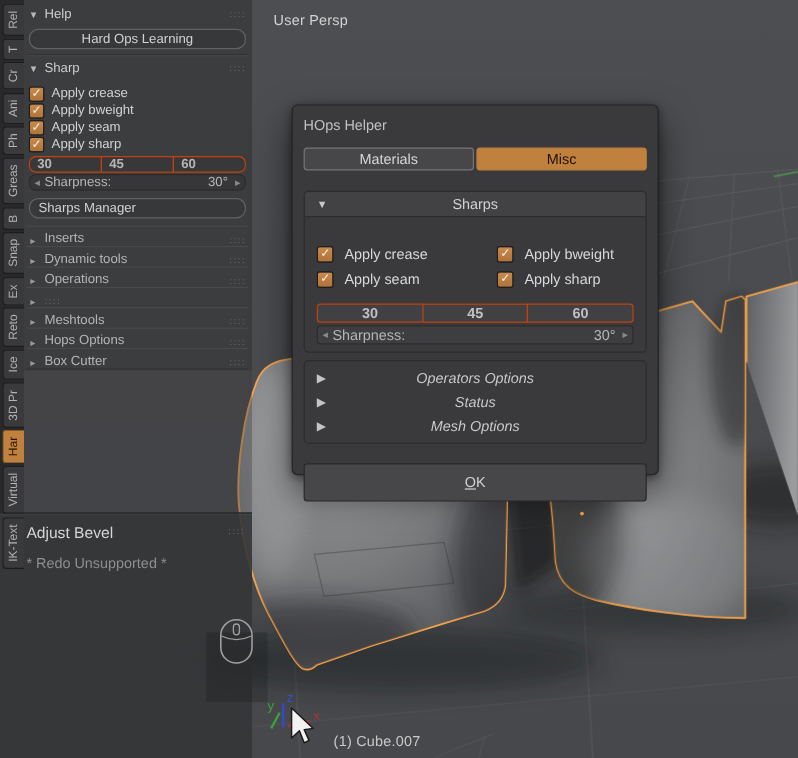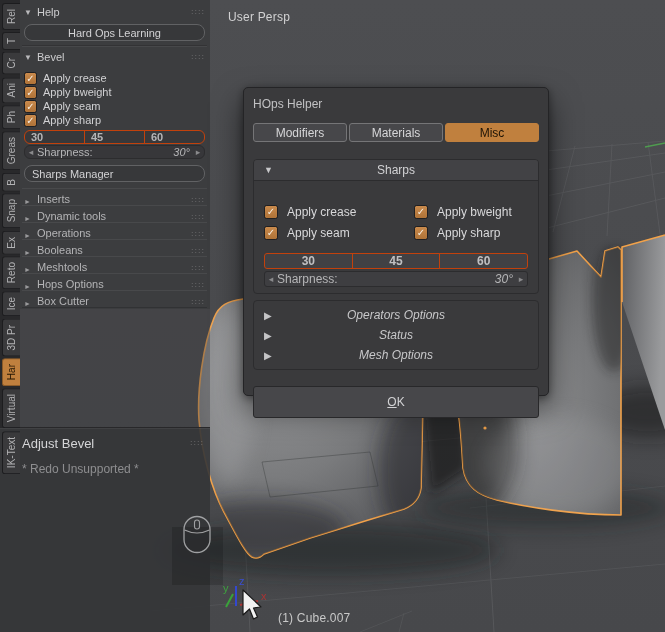--- a/index.html
+++ b/index.html
@@ -69,21 +69,21 @@
   }
   .presets .cell:first-child{border-radius:6px 0 0 6px;}
   .presets .cell:last-child{border-radius:0 6px 6px 0;margin-right:0;}
   .slider{
     display:flex;align-items:center;height:14px;margin:1px 2px 0 2px;
     background:#37373a;border:1px solid #2c2c2e;border-radius:6px;
     font-size:11px;color:#b5b5b7;cursor:ew-resize;
   }
   .slider .arr{width:12px;text-align:center;color:#8a8a8c;font-size:9px;}
   .slider .slabel{flex:1;}
-  .slider .sval{text-align:right;padding-right:2px;font-style:italic;}
+  .slider .sval{text-align:right;padding-right:2px;}
   .closed-list{margin-top:6px;border-bottom:1px solid #313234;}
   .crow{
     display:flex;align-items:flex-end;height:17px;border-top:1px solid #48494b;
     padding:0 2px;cursor:pointer;
   }
   .crow .tri{width:13px;font-size:7px;color:#9a9a9c;}
   .crow .ptitle{flex:1;font-size:11px;color:#b4b4b6;}
   
   .adjust-head{display:flex;align-items:center;height:18px;}
   .adjust-head .tri{width:16px;font-size:9px;color:#c6c6c8;}
@@ -267,21 +267,21 @@
   <div class="shelf-upper">
     <div class="phead">
       <span class="tri">▼</span>
       <span class="ptitle">Help</span>
       <span class="grip">::::</span>
     </div>
     <div class="shelf-btn">Hard Ops Learning</div>
     <hr class="sep">
     <div class="phead">
       <span class="tri">▼</span>
-      <span class="ptitle">Bevel</span>
+      <span class="ptitle">Sharp</span>
       <span class="grip">::::</span>
     </div>
     <div style="margin-top:6px;">
       <div class="cbrow">
         <span class="cb">✓</span>
         <span class="cblabel">Apply crease</span>
       </div>
       <div class="cbrow">
         <span class="cb">✓</span>
         <span class="cblabel">Apply bweight</span>
@@ -318,21 +318,20 @@
         <span class="ptitle">Dynamic tools</span>
         <span class="grip">::::</span>
       </div>
       <div class="crow">
         <span class="tri">►</span>
         <span class="ptitle">Operations</span>
         <span class="grip">::::</span>
       </div>
       <div class="crow">
         <span class="tri">►</span>
-        <span class="ptitle">Booleans</span>
         <span class="grip">::::</span>
       </div>
       <div class="crow">
         <span class="tri">►</span>
         <span class="ptitle">Meshtools</span>
         <span class="grip">::::</span>
       </div>
       <div class="crow">
         <span class="tri">►</span>
         <span class="ptitle">Hops Options</span>
@@ -353,21 +352,20 @@
       <span class="tri">▼</span>
       <span class="ptitle">Adjust Bevel</span>
       <span class="grip">::::</span>
     </div>
     <div class="redo-note">* Redo Unsupported *</div>
   </div>
 
   <div class="popup">
     <div class="popup-title">HOps Helper</div>
     <div class="ptabs">
-      <div class="ptab">Modifiers</div>
       <div class="ptab">Materials</div>
       <div class="ptab active">Misc</div>
     </div>
 
     <div class="pbox box1">
       <div class="pbox-head">
         <span class="tri">▼</span>
         <span class="ptitle">Sharps</span>
       </div>
       <div class="pbody">

